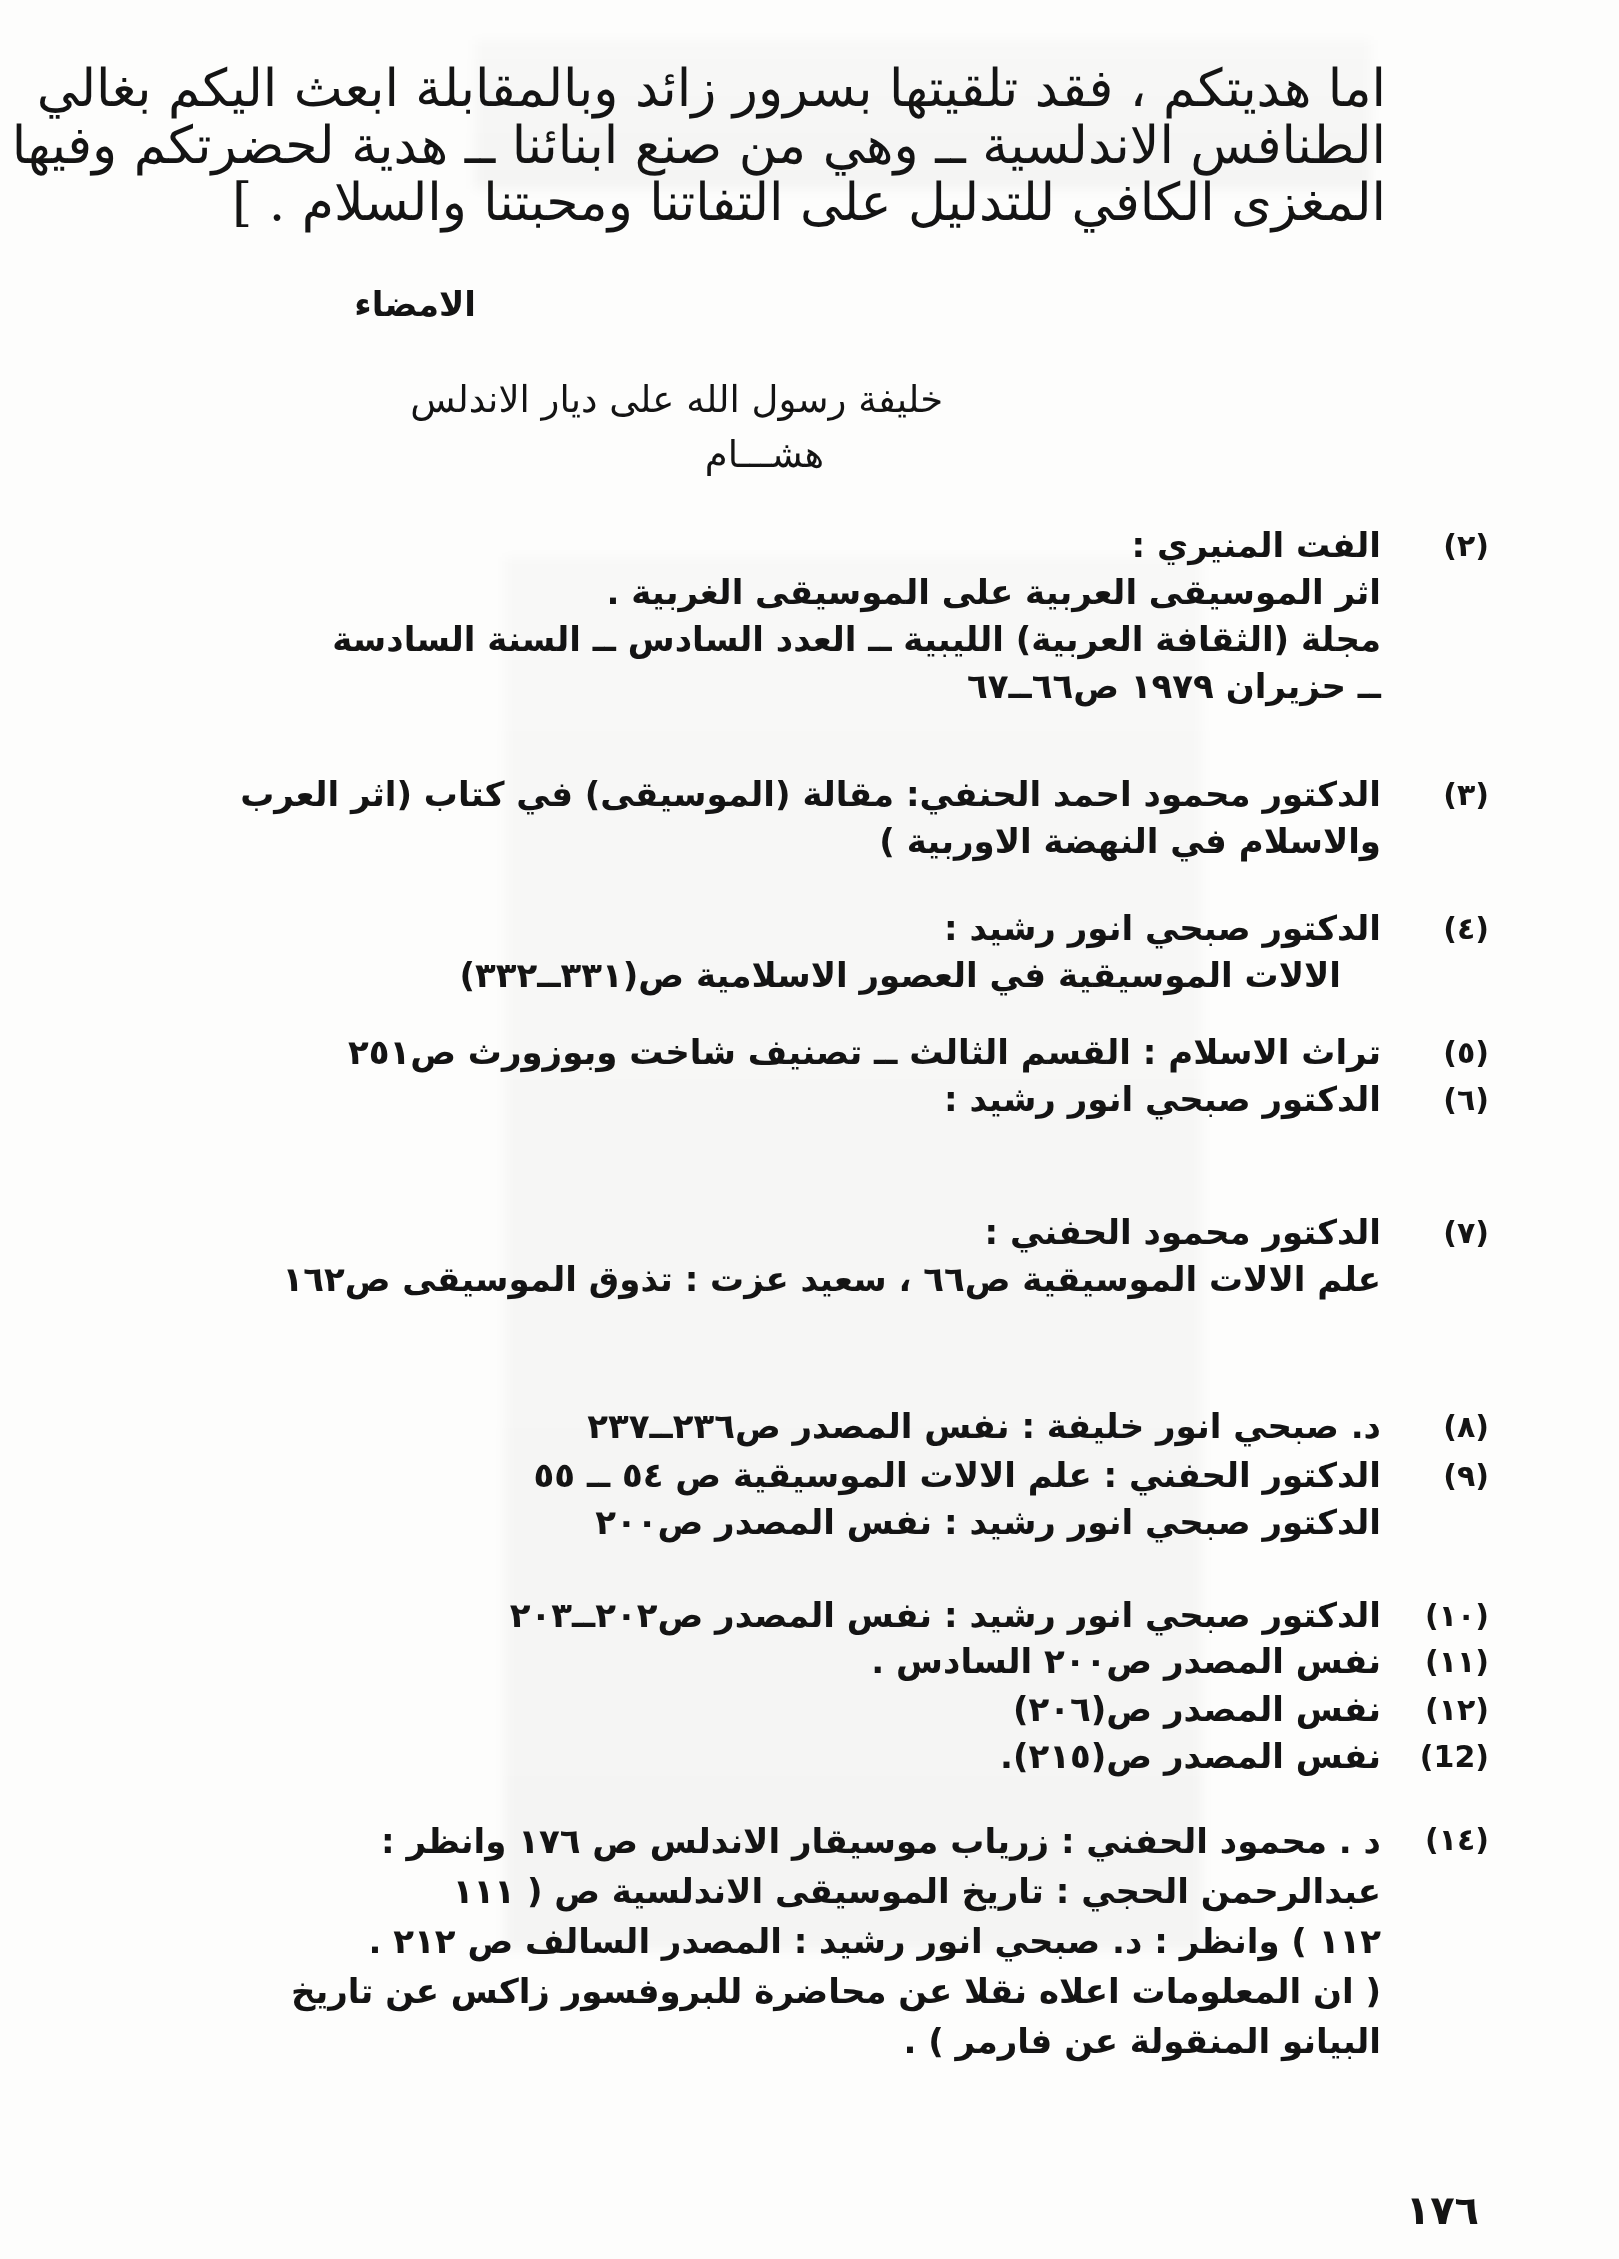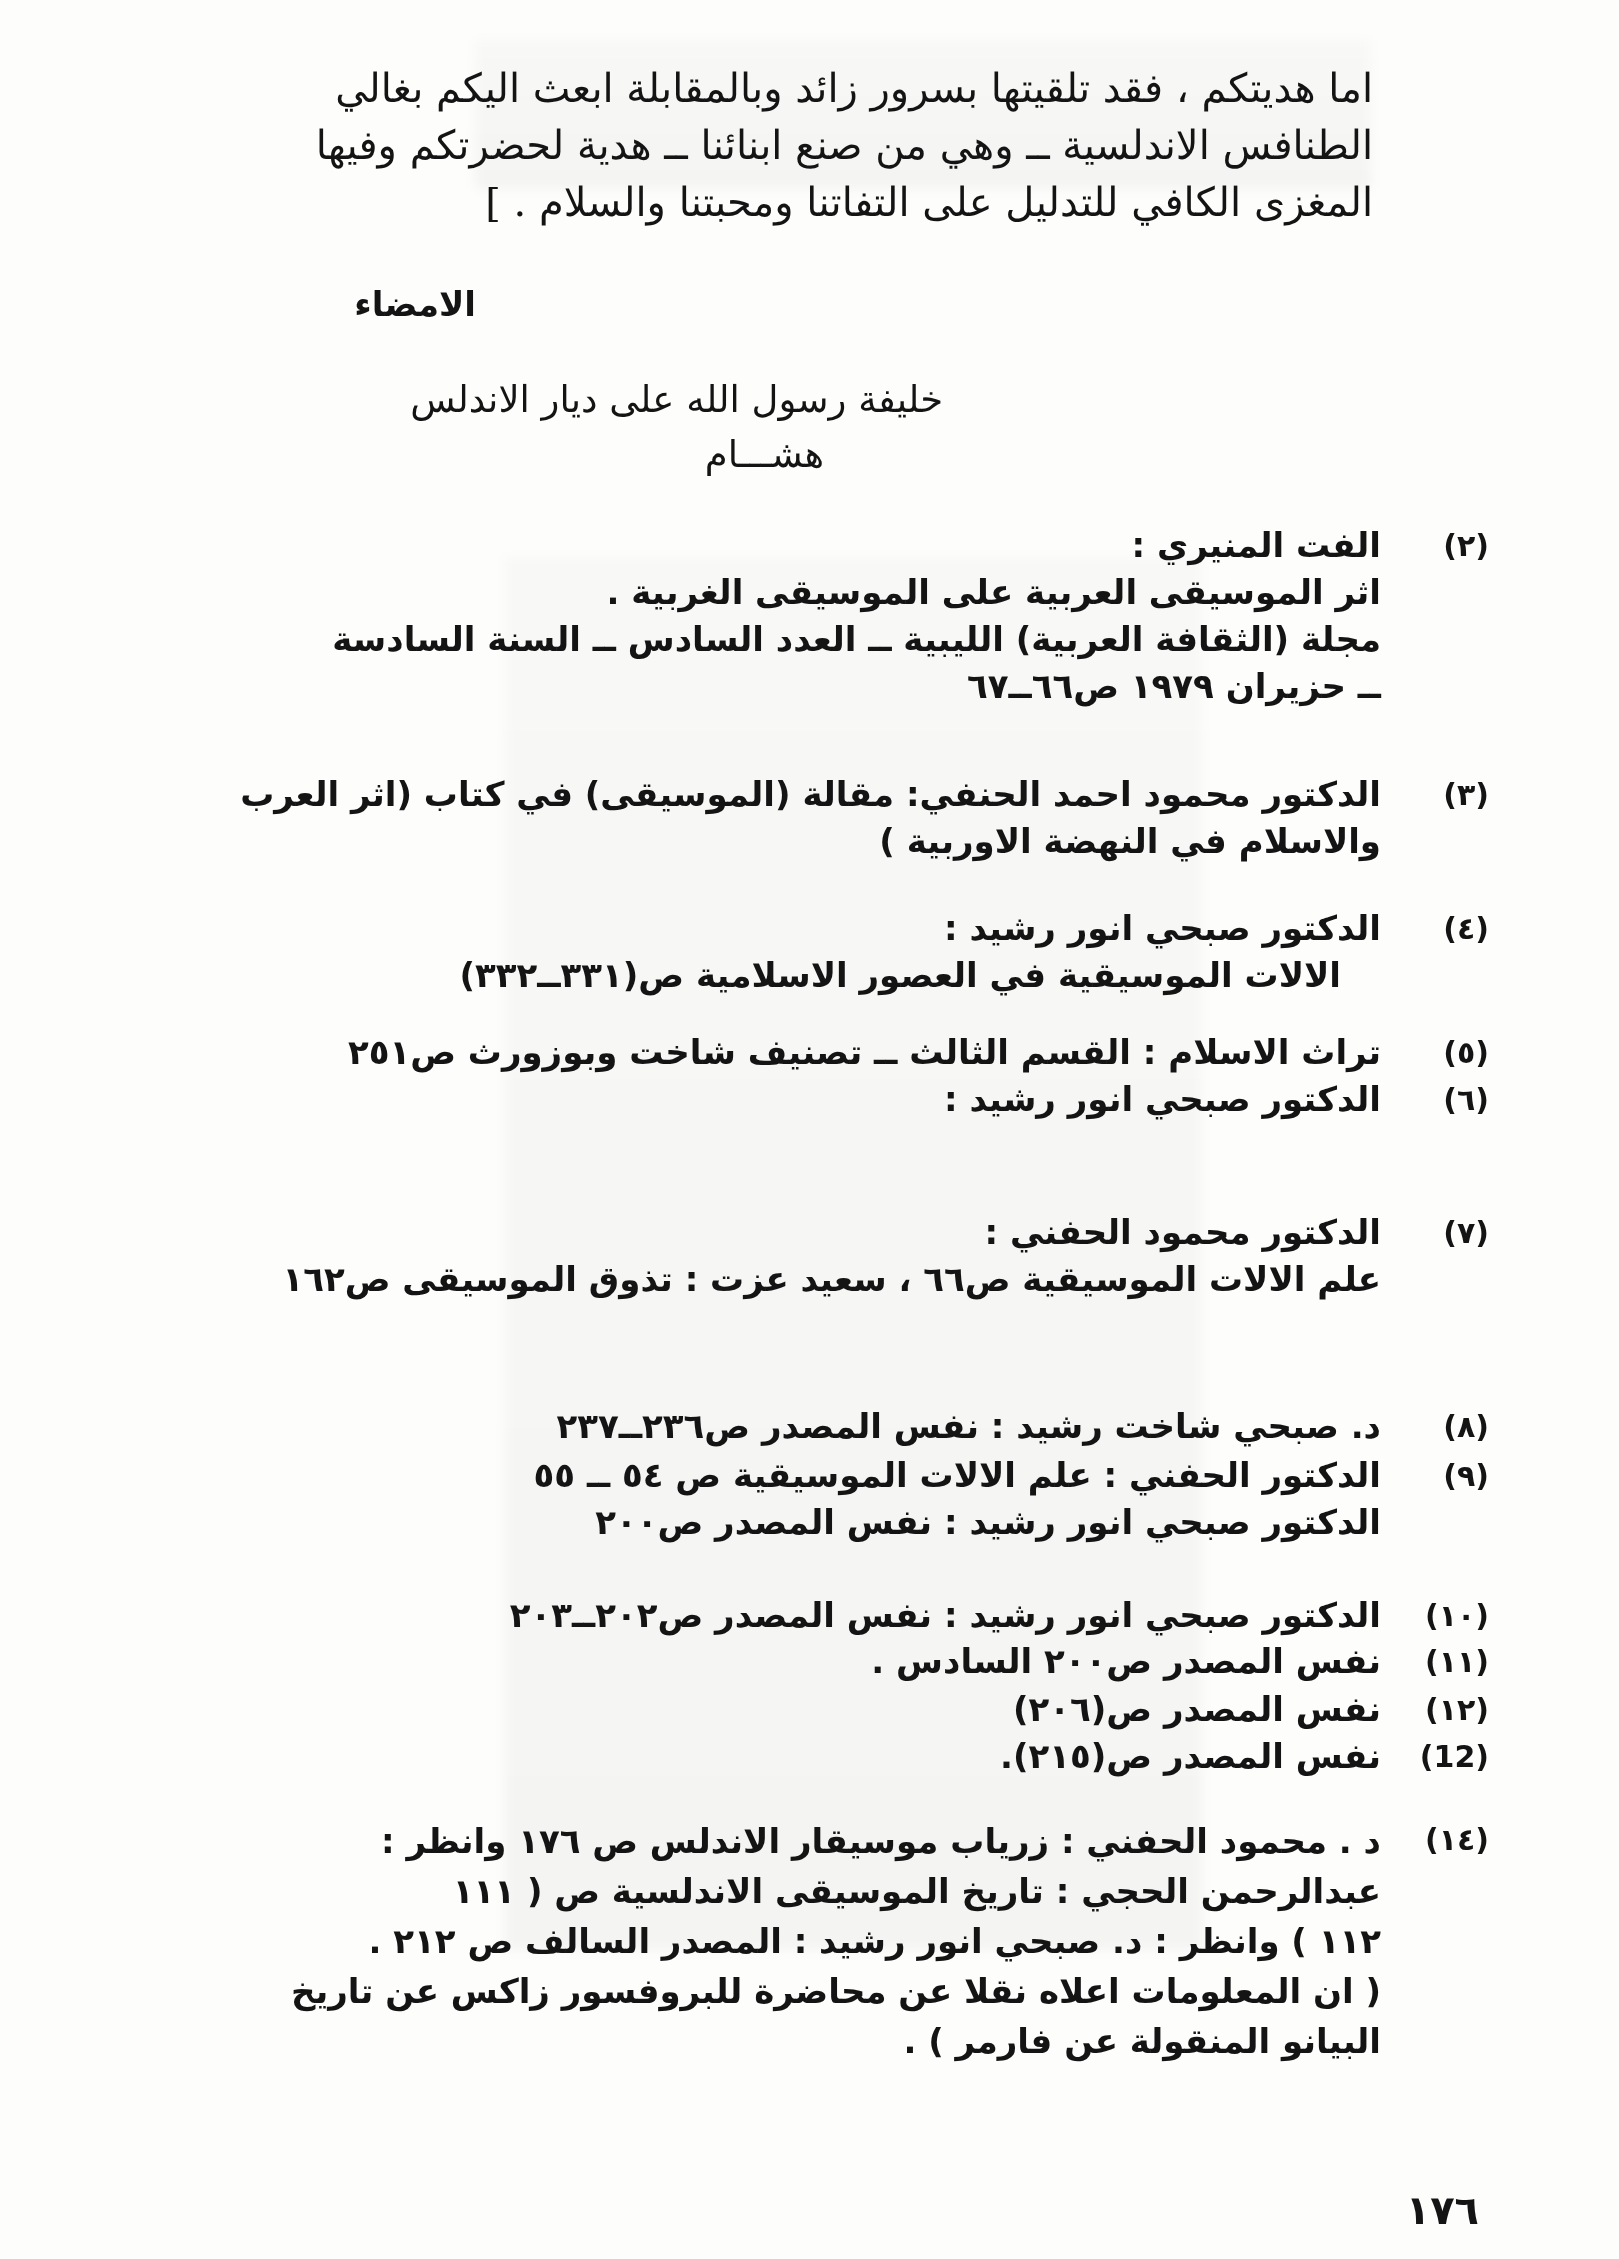--- a/index.html
+++ b/index.html
@@ -24,25 +24,25 @@
     }
     .bleed {
       position: absolute;
       pointer-events: none;
       background: linear-gradient(180deg, rgba(0,0,0,0.02), rgba(0,0,0,0.035));
       filter: blur(6px);
     }
     
     .letter {
       position: absolute;
-      right: 247px;
+      right: 234px;
       top: 60px;
       width: 1144px;
       font-family: "DejaVu Serif", serif;
-      font-size: 40px;
+      font-size: 52px;
       line-height: 57px;
       font-weight: normal;
       text-align: justify;
       text-align-last: right;
     }
     .letter .line { display: block; white-space: nowrap; }
     .sig-heading {
       position: absolute;
       right: 1144px;
       top: 284px;
@@ -173,21 +173,21 @@
       <span class="note-num">(٧)</span>
       <div class="note-lines">
         <span class="note-line">الدكتور محمود الحفني :</span>
         <span class="note-line">علم الالات الموسيقية ص٦٦ ، سعيد عزت : تذوق الموسيقى ص١٦٢</span>
       </div>
     </div>
 
     <div class="note" style="position:absolute; right:0; top:881px; width:1620px;">
       <span class="note-num">(٨)</span>
       <div class="note-lines">
-        <span class="note-line">د. صبحي شاخت رشيد : نفس المصدر ص٢٣٦ــ٢٣٧</span>
+        <span class="note-line">د. صبحي انور خليفة : نفس المصدر ص٢٣٦ــ٢٣٧</span>
       </div>
     </div>
 
     <div class="note" style="position:absolute; right:0; top:930px; width:1620px;">
       <span class="note-num">(٩)</span>
       <div class="note-lines">
         <span class="note-line">الدكتور الحفني : علم الالات الموسيقية ص ٥٤ ــ ٥٥</span>
         <span class="note-line">الدكتور صبحي انور رشيد : نفس المصدر ص٢٠٠</span>
       </div>
     </div>

